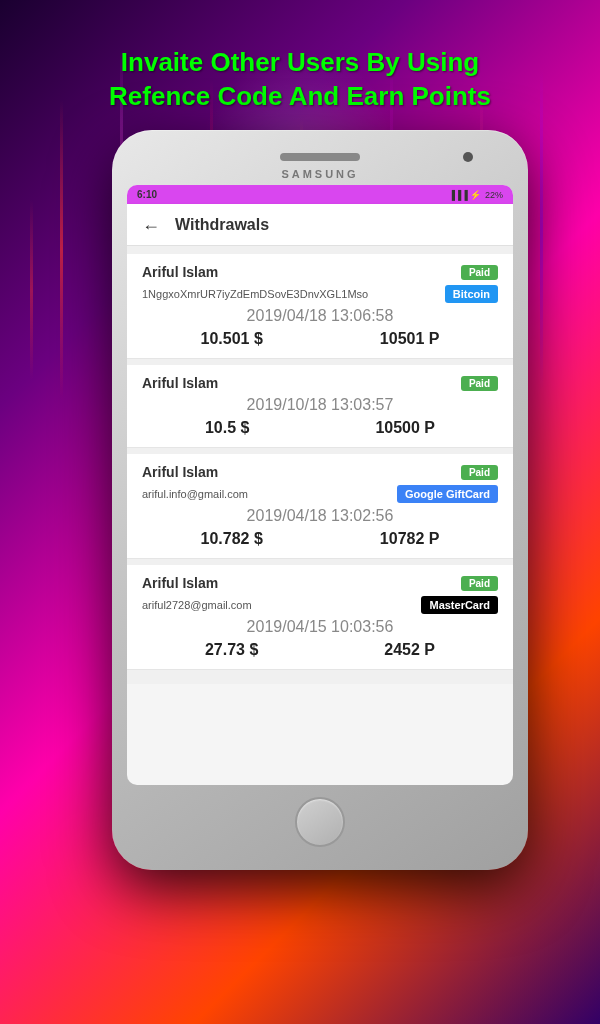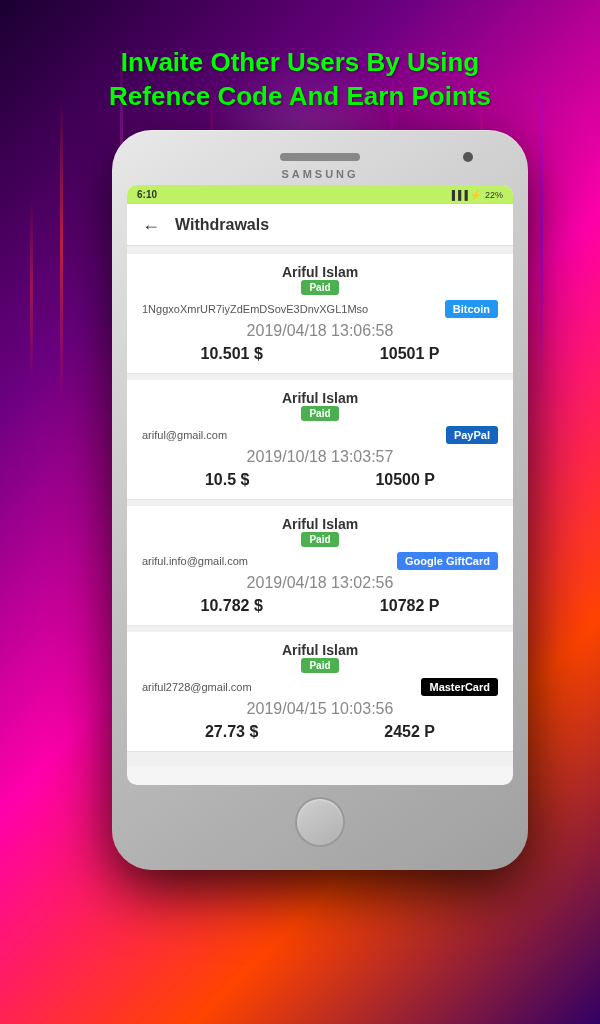--- a/index.html
+++ b/index.html
@@ -104,21 +104,21 @@
     }
 
     .phone-screen {
       background: #f5f5f5;
       border-radius: 10px;
       overflow: hidden;
       min-height: 600px;
     }
 
     .status-bar {
-      background: #bef264;
+      background: #d946ef;
       display: flex;
       justify-content: space-between;
       align-items: center;
       padding: 4px 10px;
       font-size: 10px;
       color: #333;
     }
 
     .status-left { font-weight: bold; }
     .status-right { display: flex; gap: 3px; align-items: center; font-size: 9px; }
@@ -155,21 +155,20 @@
       margin: 0 0 6px 0;
       padding: 10px 15px;
       border-bottom: 1px solid #e5e5e5;
     }
 
     .card-top-row {
       display: flex;
       justify-content: space-between;
       align-items: center;
       margin-bottom: 5px;
-      flex-direction: column;
     }
 
     .user-name {
       font-size: 14px;
       font-weight: bold;
       color: #333;
     }
 
     .paid-badge {
       background: #4CAF50;
@@ -308,24 +307,20 @@
     <div class="amounts-row">
       <span class="amount">10.501 $</span>
       <span class="amount">10501 P</span>
     </div>
   </div>
           <div class="withdrawal-card">
     <div class="card-top-row">
       <span class="user-name">Ariful Islam</span>
       <span class="paid-badge">Paid</span>
     </div>
-    <div class="address-row">
-      <span class="address-text">ariful@gmail.com</span>
-      <span class="method-badge method-paypal">PayPal</span>
-    </div>
     <div class="timestamp">2019/10/18 13:03:57</div>
     <div class="amounts-row">
       <span class="amount">10.5 $</span>
       <span class="amount">10500 P</span>
     </div>
   </div>
           <div class="withdrawal-card">
     <div class="card-top-row">
       <span class="user-name">Ariful Islam</span>
       <span class="paid-badge">Paid</span>

